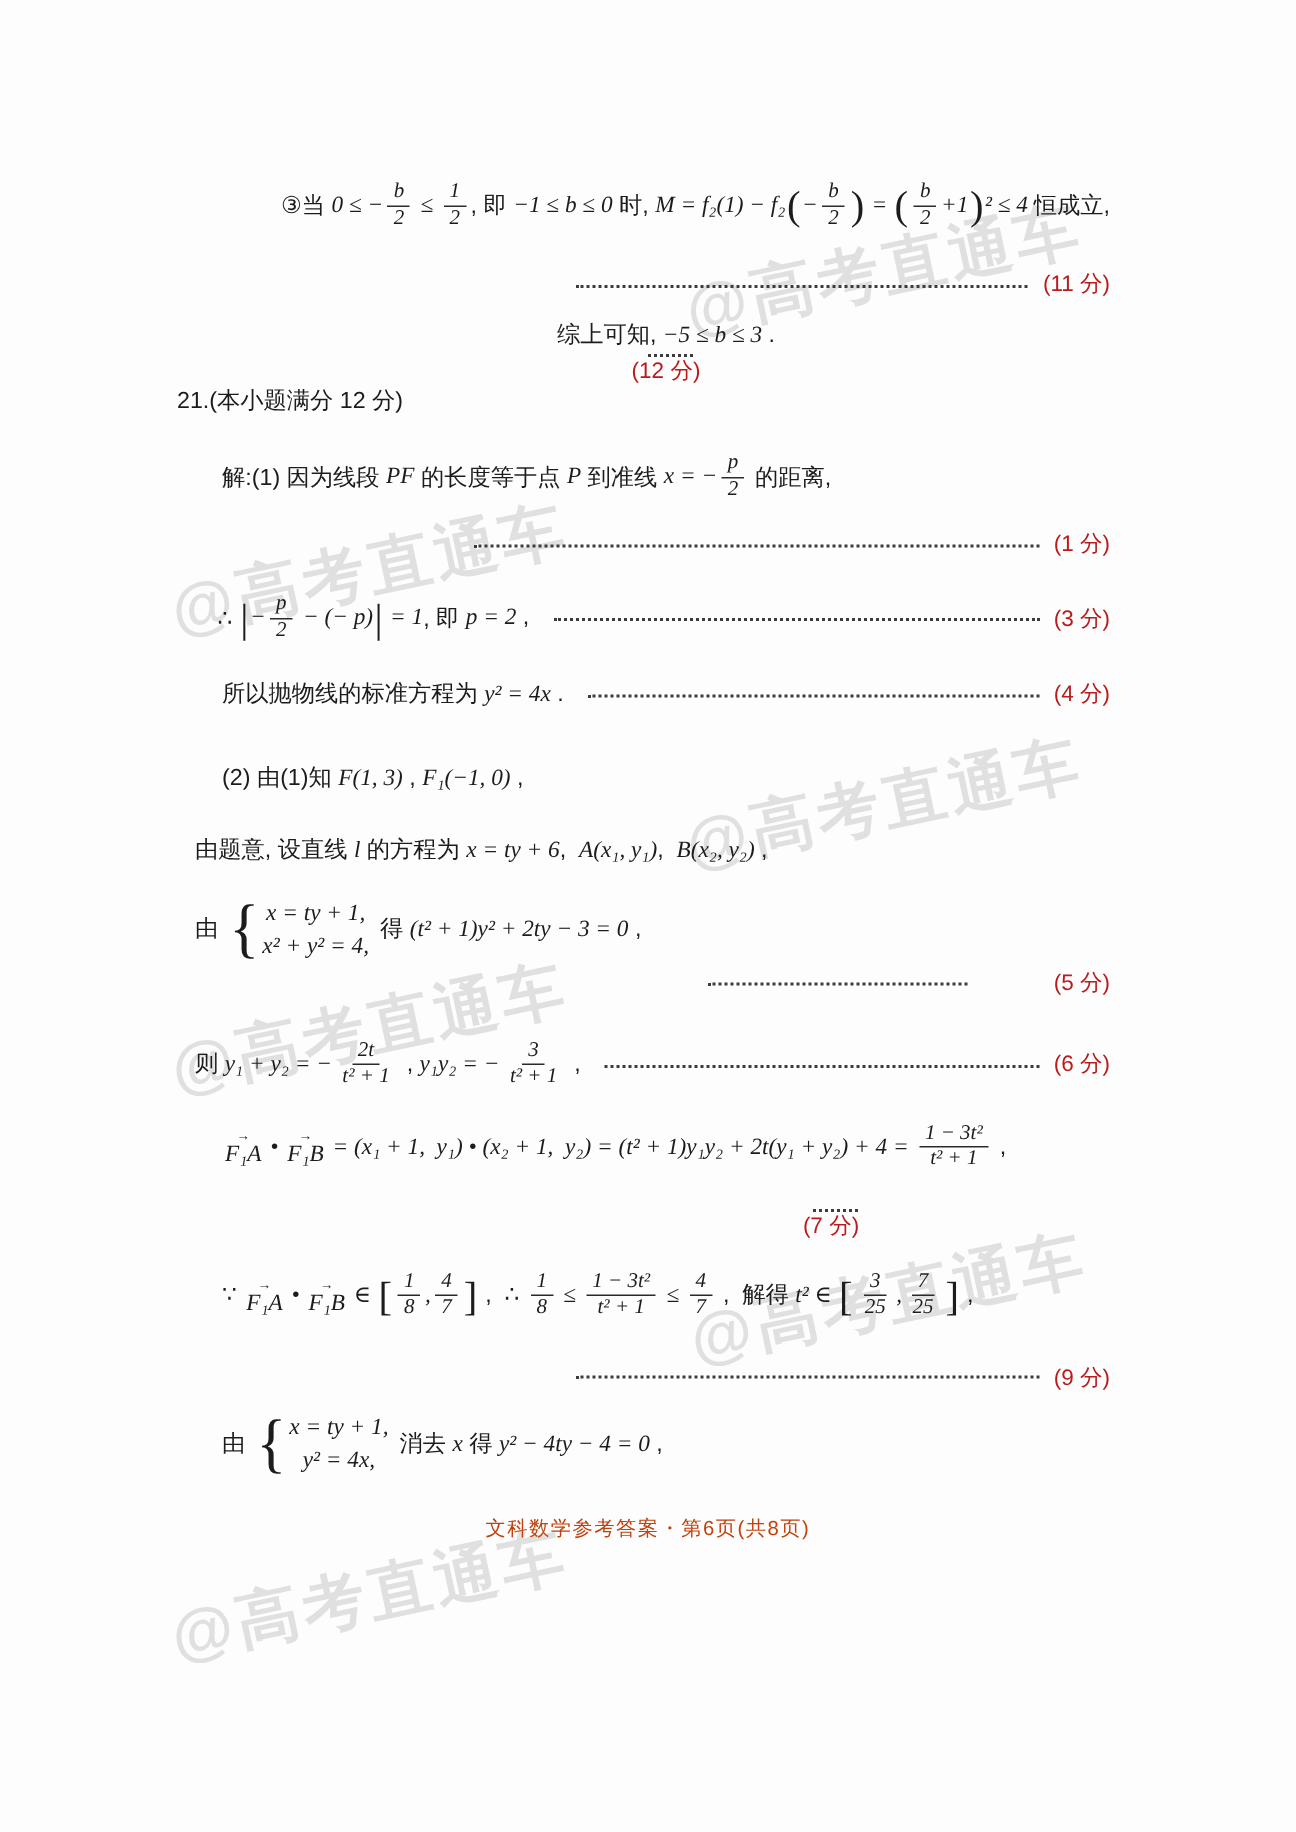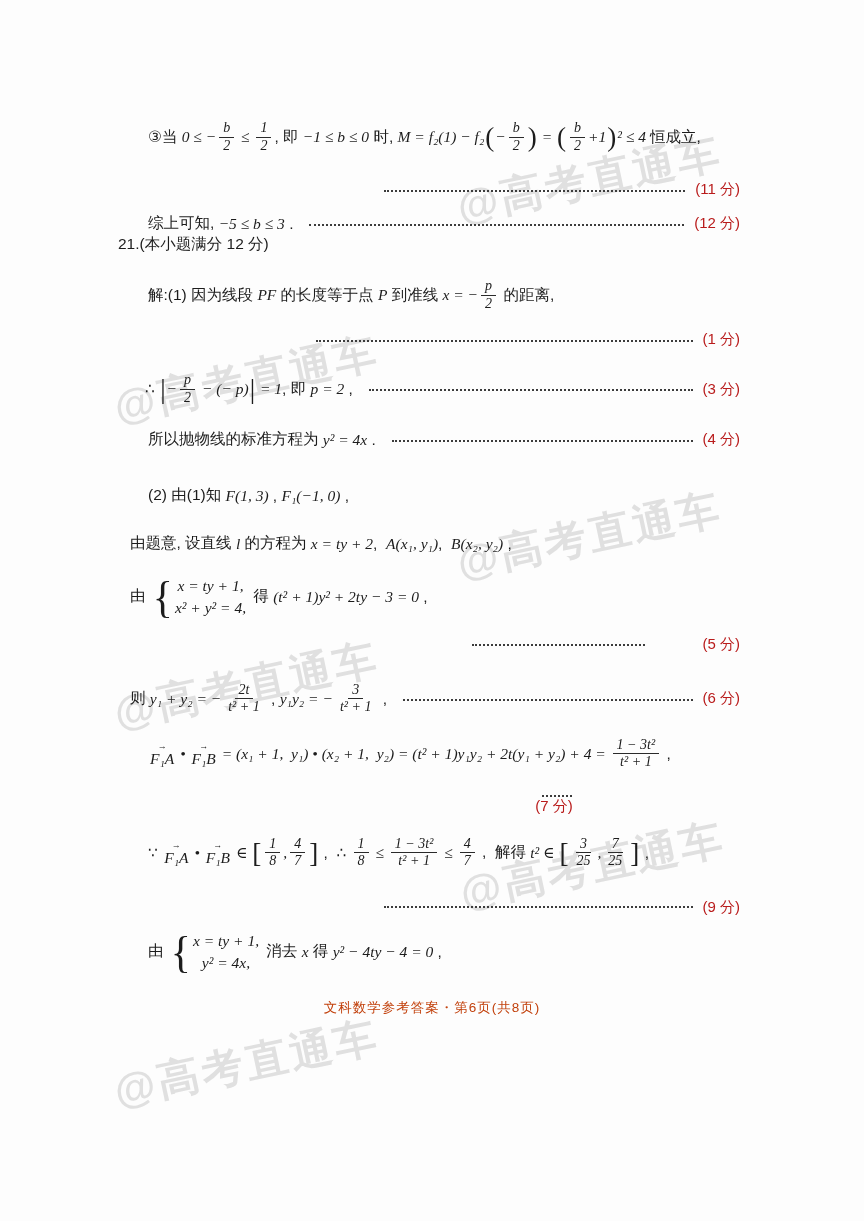--- a/index.html
+++ b/index.html
@@ -76,29 +76,29 @@
   <div class="watermark-layer">
     <div class="wm">@高考直通车</div>
     <div class="wm">@高考直通车</div>
     <div class="wm">@高考直通车</div>
     <div class="wm">@高考直通车</div>
     <div class="wm">@高考直通车</div>
     <div class="wm">@高考直通车</div>
   </div>
 
   <div id="content">
-      <div class="line" style="margin-top: 0px; padding-left: 30px;">
+      <div class="line" style="margin-top: 0px; padding-left: 30px; justify-content: flex-end;">
         <span class="seg"><span class="ct">③当 </span><span class="mt">0 ≤ −</span><span class="frac"><span class="fnum mt">b</span><span class="fden mt">2</span></span><span class="mt"> ≤ </span><span class="frac"><span class="fnum mt">1</span><span class="fden mt">2</span></span><span class="ct">, 即 </span><span class="mt">−1 ≤ b ≤ 0</span><span class="ct"> 时, </span><span class="mt">M = f₂(1) − f₂</span><span class="bp">(</span><span class="mt">−</span><span class="frac"><span class="fnum mt">b</span><span class="fden mt">2</span></span><span class="bp">)</span><span class="mt"> = </span><span class="bp">(</span><span class="frac"><span class="fnum mt">b</span><span class="fden mt">2</span></span><span class="mt">+1</span><span class="bp">)</span><span class="mt">²</span><span class="mt"> ≤ 4 </span><span class="ct">恒成立,</span></span>
       </div>
       <div class="line" style="margin-top: 25px; padding-left: 250px;">
         <span class="seg"></span>
         <span class="leader"></span>
         <span class="score">(11 分)</span>
       </div>
-      <div class="line" style="margin-top: 13px; padding-left: 30px;">
+      <div class="line" style="margin-top: 13px; padding-left: 30px; flex-direction: column;">
         <span class="seg"><span class="ct">综上可知, </span><span class="mt">−5 ≤ b ≤ 3</span><span class="ct"> .</span></span>
         <span class="leader"></span>
         <span class="score">(12 分)</span>
       </div>
       <div class="line" style="">
         <span class="seg"><span class="ct">21.(本小题满分 12 分)</span></span>
       </div>
       <div class="line" style="margin-top: 23px; padding-left: 30px; align-items: center;">
         <span class="seg"><span class="ct">解:(1) 因为线段 </span><span class="mt">PF</span><span class="ct"> 的长度等于点 </span><span class="mt">P</span><span class="ct"> 到准线 </span><span class="mt">x = −</span><span class="frac"><span class="fnum mt">p</span><span class="fden mt">2</span></span><span class="ct"> 的距离,</span></span>
       </div>
@@ -114,26 +114,26 @@
       </div>
       <div class="line" style="margin-top: 23px; padding-left: 30px;">
         <span class="seg"><span class="ct">所以抛物线的标准方程为 </span><span class="mt">y² = 4x</span><span class="ct"> .</span></span>
         <span class="leader"></span>
         <span class="score">(4 分)</span>
       </div>
       <div class="line" style="margin-top: 35px; padding-left: 30px;">
         <span class="seg"><span class="ct">(2) 由(1)知 </span><span class="mt">F(1, 3)</span><span class="ct"> , </span><span class="mt">F₁(−1, 0)</span><span class="ct"> ,</span></span>
       </div>
       <div class="line" style="margin-top: 27px; padding-left: 12px;">
-        <span class="seg"><span class="ct">由题意, 设直线 </span><span class="mt">l</span><span class="ct"> 的方程为 </span><span class="mt">x = ty + 2</span><span class="ct">,  </span><span class="mt">A(x₁, y₁)</span><span class="ct">,  </span><span class="mt">B(x₂, y₂)</span><span class="ct"> ,</span></span>
+        <span class="seg"><span class="ct">由题意, 设直线 </span><span class="mt">l</span><span class="ct"> 的方程为 </span><span class="mt">x = ty + 6</span><span class="ct">,  </span><span class="mt">A(x₁, y₁)</span><span class="ct">,  </span><span class="mt">B(x₂, y₂)</span><span class="ct"> ,</span></span>
       </div>
       <div class="line" style="margin-top: 22px; padding-left: 12px;">
         <span class="seg"><span class="ct">由 </span><span class="cases"><span class="cases-brace">{</span><span class="cases-rows"><span class="mt">x = ty + 1,</span><span class="mt">x² + y² = 4,</span></span></span><span class="ct"> 得 </span><span class="mt">(t² + 1)y² + 2ty − 3 = 0</span><span class="ct"> ,</span></span>
       </div>
-      <div class="line" style="margin-top: 16px; padding-left: 290px; gap: 48px;">
+      <div class="line" style="margin-top: 4px; padding-left: 290px; gap: 48px;">
         <span class="seg"></span>
         <span class="leader"></span>
         <span class="score">(5 分)</span>
       </div>
       <div class="line" style="margin-top: 27px; padding-left: 12px;">
         <span class="seg"><span class="ct">则 </span><span class="mt">y₁ + y₂ = −</span><span class="frac"><span class="fnum mt">2t</span><span class="fden mt">t² + 1</span></span><span class="ct"> , </span><span class="mt">y₁y₂ = −</span><span class="frac"><span class="fnum mt">3</span><span class="fden mt">t² + 1</span></span><span class="ct"> ,</span></span>
         <span class="leader"></span>
         <span class="score">(6 分)</span>
       </div>
       <div class="line" style="margin-top: 21px; padding-left: 30px;">

